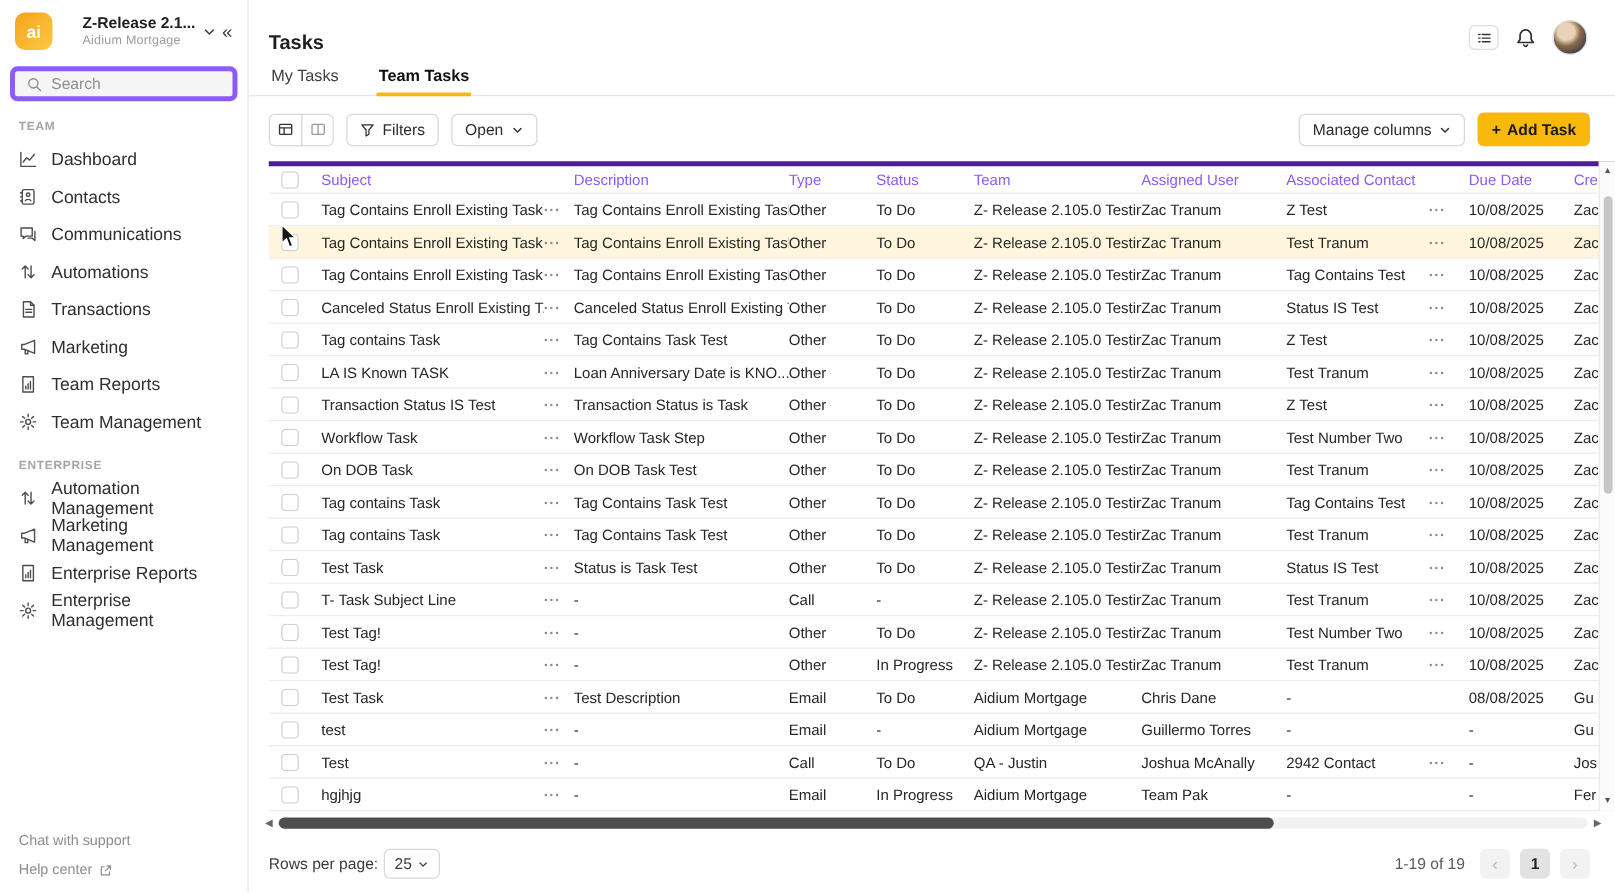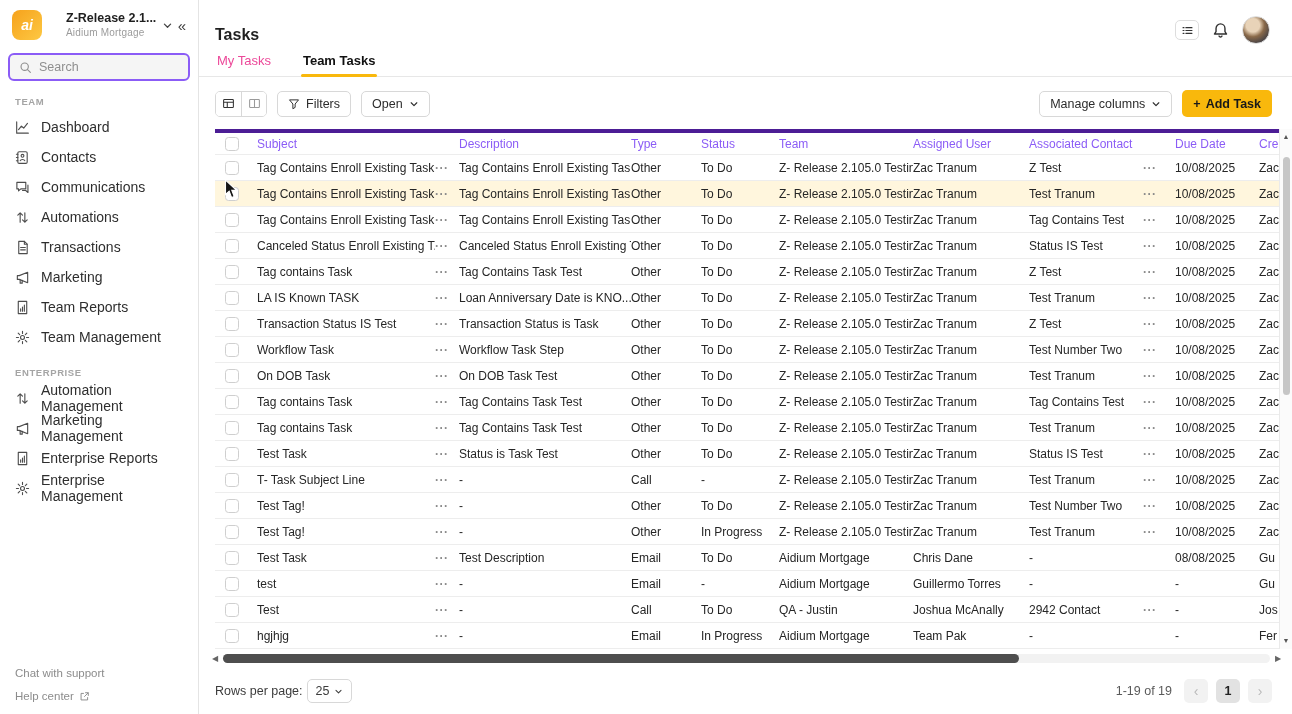--- a/index.html
+++ b/index.html
@@ -4,43 +4,43 @@
 <style>
   *{margin:0;padding:0;box-sizing:border-box}
   html,body{width:1292px;height:714px}
   body{font-family:"Liberation Sans","DejaVu Sans",sans-serif;background:#fff;color:#1f1f1f;font-size:12px;overflow:hidden;position:relative}
   :root{--brand:#f9b80c;--row-hl:#fff6dd}
   .app{display:flex;width:1292px;height:714px}
 
   
   .sidebar{width:199px;flex:0 0 199px;border-right:1px solid #e4e4e4;position:relative;background:#fff}
   .ws-row{display:flex;align-items:center;padding:10px 12px 6px 12px}
-  .logo{width:30px;height:30px;border-radius:8px;background:linear-gradient(135deg,#f6a21c,#fdc843);color:#fff;font-weight:700;font-style:italic;display:flex;align-items:center;justify-content:center;font-size:14px;flex:0 0 30px}
+  .logo{width:30px;height:30px;border-radius:8px;background:linear-gradient(135deg,#f6a21c,#fdc843);color:#fff;font-weight:700;display:flex;align-items:center;justify-content:center;font-size:14px;flex:0 0 30px}
   .ws-text{margin-left:24px;line-height:1.25;min-width:0}
   .ws-name{font-size:12.5px;font-weight:700;white-space:nowrap}
   .ws-org{font-size:10px;color:#9b9b9b;letter-spacing:.2px;white-space:nowrap}
   .ws-chevron{margin-left:6px;color:#444;display:flex}
   .collapse-btn{margin-left:auto;color:#3d3d3d;font-size:15px;cursor:pointer}
-  .search-box{margin:7px 8px 0 8px;height:28px;background:#f5f5f5;border:2px solid #8b5cf6;border-radius:6px;display:flex;align-items:center;gap:7px;padding:0 9px;color:#8f8f8f;font-size:12.5px}
+  .search-box{margin:7px 8px 0 8px;height:28px;background:#f5f5f5;border:4px solid #8b5cf6;border-radius:6px;display:flex;align-items:center;gap:7px;padding:0 9px;color:#8f8f8f;font-size:12.5px}
   .nav-section-label{font-size:9.5px;font-weight:700;color:#a5a5a5;letter-spacing:.6px;padding:15px 15px 5px}
   .nav-item{height:30px;display:flex;align-items:center;gap:11px;padding:0 15px;font-size:14px;color:#2e2e2e;cursor:pointer}
   .nav-icon{color:#4d4d4d;display:flex}
   .sidebar-foot{position:absolute;left:15px;bottom:12px;font-size:11.5px;color:#8c8c8c;display:flex;flex-direction:column;gap:11px}
   .help-row{display:flex;align-items:center;gap:5px}
 
   
   .main{flex:1;display:flex;flex-direction:column;min-width:0;position:relative;background:#fff}
   .topbar{height:44px;display:flex;align-items:flex-end;padding:0 22px 0 16px}
   .page-title{font-size:16px;font-weight:700}
   .topbar-right{margin-left:auto;display:flex;align-items:center;gap:13px}
   .icon-btn{width:24px;height:20px;border:1px solid #ddd;border-radius:5px;display:flex;align-items:center;justify-content:center;color:#333;background:#fff;cursor:pointer}
   .bell{color:#2f2f2f;display:flex;cursor:pointer}
   .avatar{width:28px;height:28px;border-radius:50%;background:radial-gradient(circle at 38% 32%,#e8d3b8 0 28%,#8a6a4a 48%,#3c3c44 82%);border:1px solid #ddd;cursor:pointer}
   .tabbar{display:flex;gap:28px;padding:0 16px;border-bottom:1px solid #e7e7e7}
-  .tab{padding:9px 2px 8px;font-size:13px;color:#ec4899;position:relative;cursor:pointer}
+  .tab{padding:9px 2px 8px;font-size:13px;color:#404040;position:relative;cursor:pointer}
   .tab.active{font-weight:600;color:#111}
   .tab.active:after{content:"";position:absolute;left:0;right:0;bottom:-1px;height:3px;background:var(--brand);border-radius:2px}
   .toolbar{display:flex;align-items:center;gap:10px;padding:13px 20px 12px 16px}
   .seg{display:flex;border:1px solid #d8d8d8;border-radius:5px;overflow:hidden}
   .seg-cell{width:25px;height:24px;display:flex;align-items:center;justify-content:center;color:#333;background:#fff;cursor:pointer}
   .seg-cell+.seg-cell{border-left:1px solid #d8d8d8;color:#9a9a9a}
   .pill{height:26px;border:1px solid #d8d8d8;border-radius:5px;background:#fff;display:inline-flex;align-items:center;gap:6px;padding:0 10px;font-size:12.5px;color:#2c2c2c;cursor:pointer}
   .toolbar-right{margin-left:auto;display:flex;gap:10px;align-items:center}
   .add-task{height:27px;background:var(--brand);border-radius:5px;display:inline-flex;align-items:center;gap:5px;padding:0 11px;font-size:12.5px;font-weight:700;color:#191919;cursor:pointer}
 

